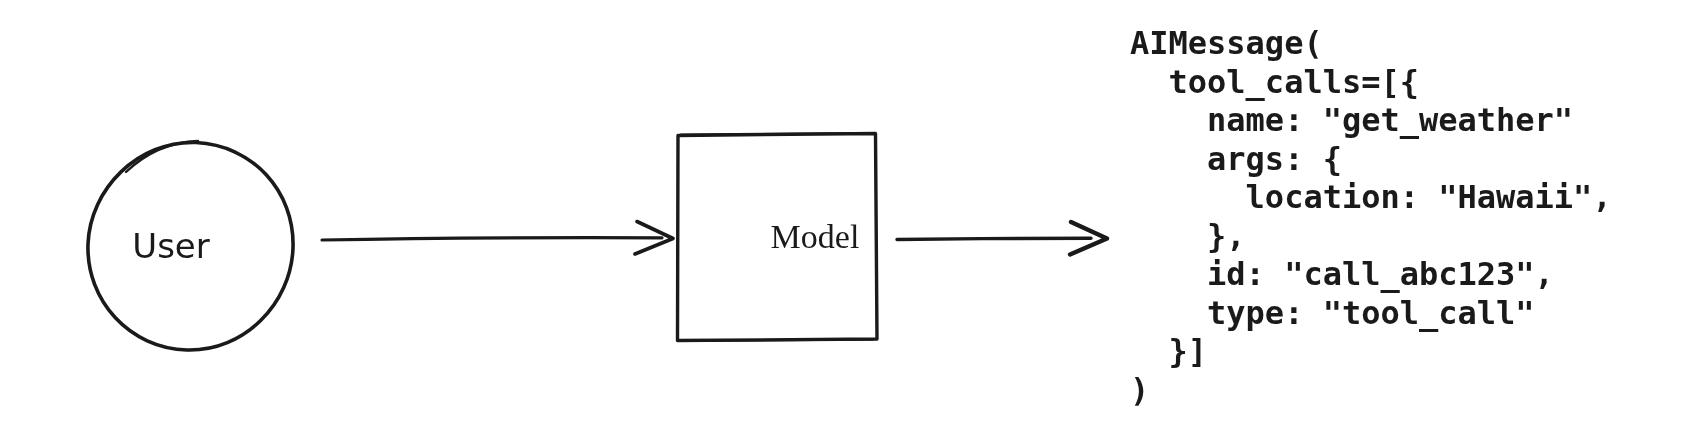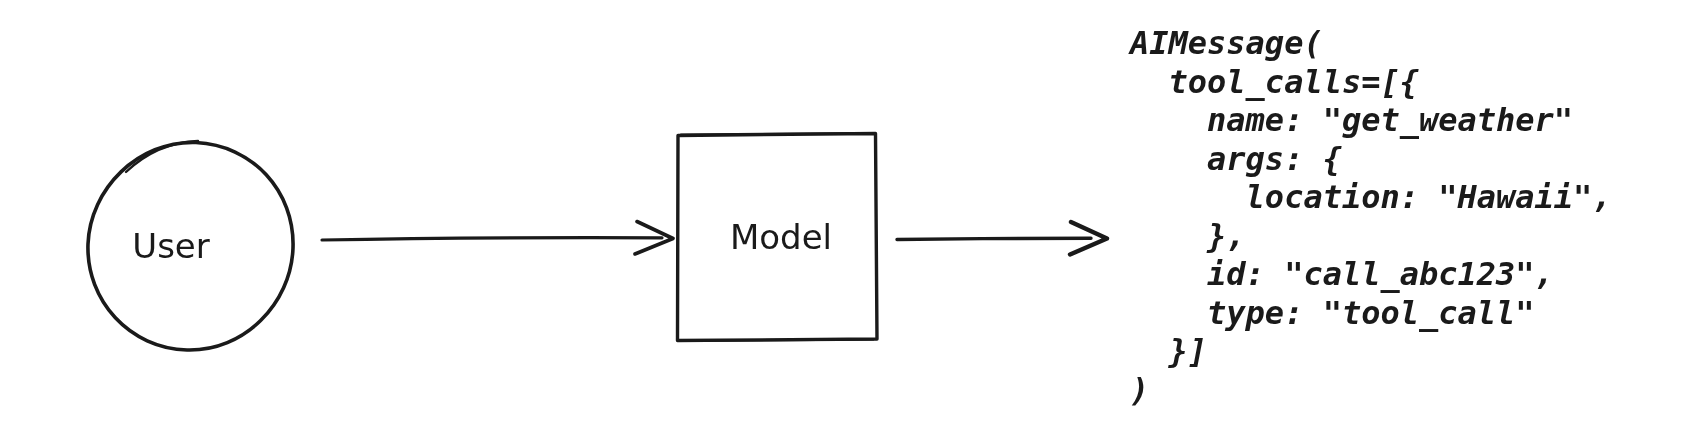--- a/index.html
+++ b/index.html
@@ -30,23 +30,24 @@
     line-height: 40px;
     color: #1a1a1a;
     white-space: nowrap;
   }
   #user-label {
     left: 88px;
     top: 226px;
     width: 166px;
   }
   #model-label {
-    left: 677px;
+    left: 711px;
     top: 217px;
     width: 208px;
+    font-family: Liberation Serif, serif;
   }
   #edge-question-label {
     position: absolute;
     left: 314px;
     top: 132px;
     width: 332px;
     text-align: center;
     font-size: 29px;
     line-height: 41px;
     letter-spacing: 1.2px;
@@ -56,21 +57,20 @@
     position: absolute;
     left: 1130px;
     top: 24px;
     margin: 0;
     font-family: "DejaVu Sans Mono", "Liberation Mono", monospace;
     font-weight: bold;
     font-size: 32px;
     line-height: 38.5px;
     color: #1a1a1a;
     white-space: pre;
-    font-style: italic;
   }
 </style>
 </head>
 <body>
 
 <div id="canvas">
 
   <svg id="shape-layer" viewBox="0 0 1684 432" xmlns="http://www.w3.org/2000/svg">
 
     <g>

